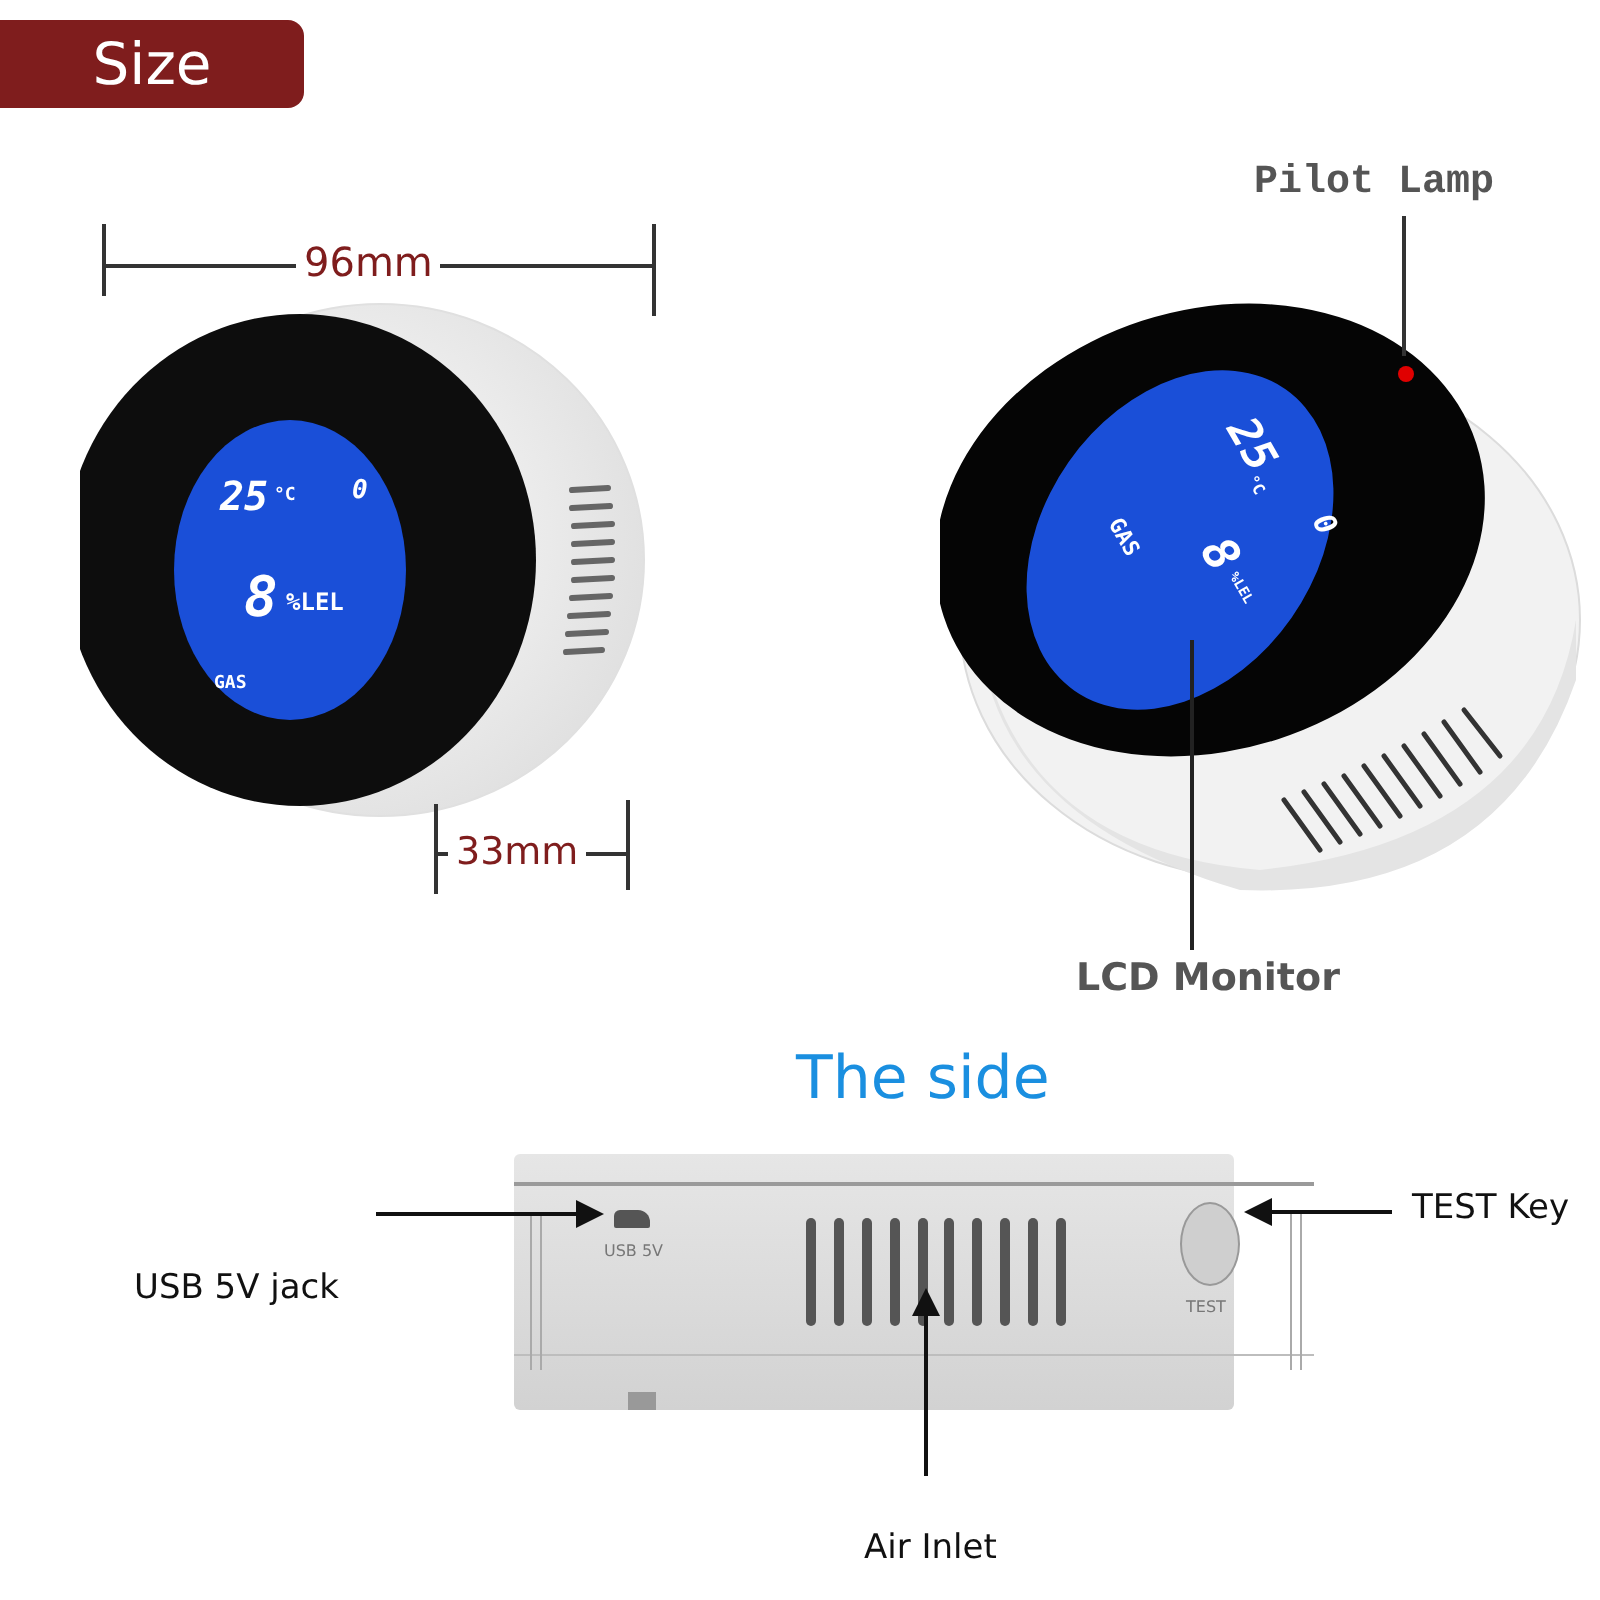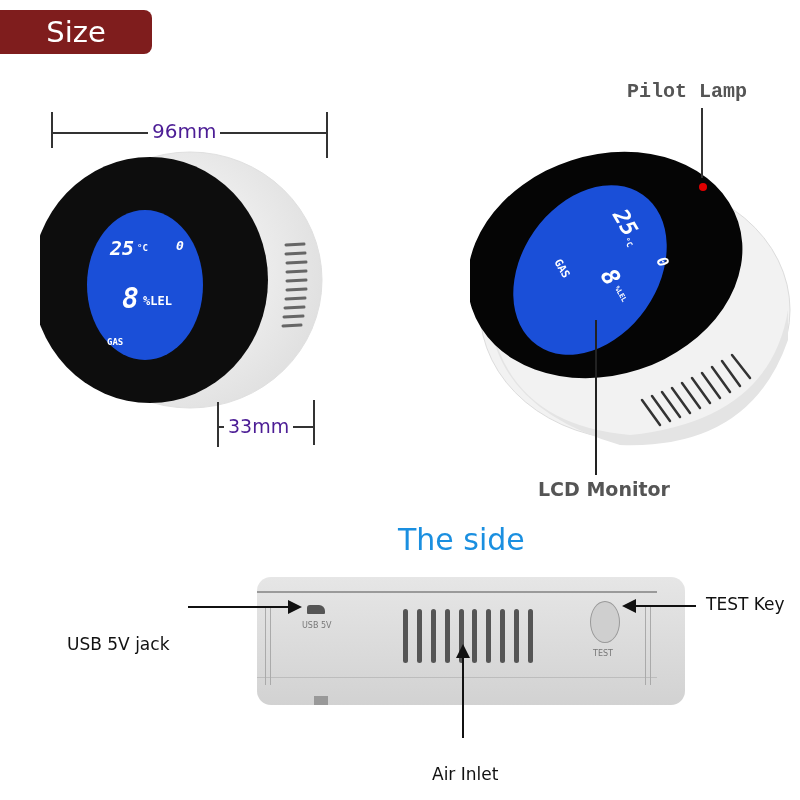--- a/index.html
+++ b/index.html
@@ -1,20 +1,20 @@
 <!DOCTYPE html>
 <html><head>
 <meta charset="utf-8">
 <style>
   html,body{margin:0;padding:0;background:#fff;}
   #stage{position:relative;width:800px;height:800px;overflow:hidden;background:#fff;font-family:"DejaVu Sans",sans-serif;}
   .abs{position:absolute;}
   .size-badge{left:0;top:10px;width:152px;height:44px;background:#7f1d1d;border-radius:0 8px 8px 0;color:#fff;font-size:29px;line-height:44px;text-align:center;font-family:"DejaVu Sans",sans-serif;}
   .dim-line{background:#333;}
-  .dim-text{color:#4c1d95;font-size:20px;font-family:"DejaVu Sans",sans-serif;background:#fff;padding:0 4px;}
+  .dim-text{color:#7f1d1d;font-size:20px;font-family:"DejaVu Sans",sans-serif;background:#fff;padding:0 4px;}
   .callout{color:#555;font-weight:bold;font-size:20px;font-family:"DejaVu Sans",sans-serif;}
   .side-title{color:#1a8fe0;font-size:30px;font-family:"DejaVu Sans",sans-serif;}
   .label{color:#111;font-size:17px;font-family:"DejaVu Sans",sans-serif;}
   .lcd-text{color:#fff;font-family:"DejaVu Sans Mono",monospace;font-weight:bold;font-style:italic;}
 </style>
 </head>
 <body>
 
 <div id="stage">
 
@@ -87,21 +87,21 @@
   <div class="abs lcd-text" style="left:552px;top:262px;font-size:11px;font-style:normal;transform:rotate(60deg);">GAS</div>
 
   <div class="abs callout" style="left:627px;top:80px;font-family:Liberation Mono, monospace;">Pilot Lamp</div>
   <div class="abs dim-line" style="left:701px;top:108px;width:2px;height:70px;"></div>
 
   <div class="abs dim-line" style="left:595px;top:320px;width:2px;height:155px;background:#222;"></div>
   <div class="abs callout" style="left:538px;top:478px;font-size:19px;">LCD Monitor</div>
 
   <div class="abs side-title" style="left:398px;top:522px;">The side</div>
 
-  <div class="abs" style="left:257px;top:577px;width:428px;height:128px;background:linear-gradient(#e6e6e6,#d2d2d2);border-radius:14px;">
+  <div class="abs" style="left:257px;top:577px;width:360px;height:128px;background:linear-gradient(#e6e6e6,#d2d2d2);border-radius:3px;">
     <div class="abs" style="left:0;top:14px;width:400px;height:2px;background:#9a9a9a;"></div>
     <div class="abs" style="left:0;top:100px;width:400px;height:1px;background:#bdbdbd;"></div>
     <div class="abs" style="left:8px;top:30px;width:4px;height:78px;border-left:1px solid #aaa;border-right:1px solid #aaa;"></div>
     <div class="abs" style="left:388px;top:30px;width:4px;height:78px;border-left:1px solid #aaa;border-right:1px solid #aaa;"></div>
     <div class="abs" style="left:50px;top:28px;width:18px;height:9px;background:#555;border-radius:3px 6px 1px 1px;"></div>
     <div class="abs" style="left:45px;top:44px;font-size:8px;color:#777;">USB 5V</div>
     <div class="abs" style="left:146px;top:32px;width:130px;height:54px;display:flex;justify-content:space-between;">
       <span style="width:5px;height:100%;background:#555;border-radius:3px;"></span>
       <span style="width:5px;height:100%;background:#555;border-radius:3px;"></span>
       <span style="width:5px;height:100%;background:#555;border-radius:3px;"></span>

